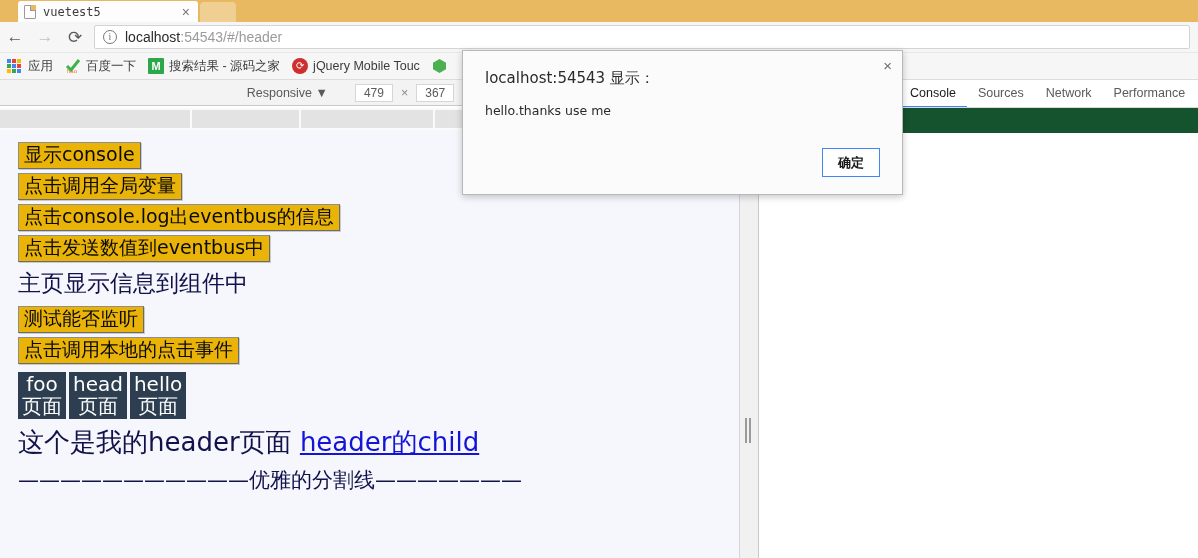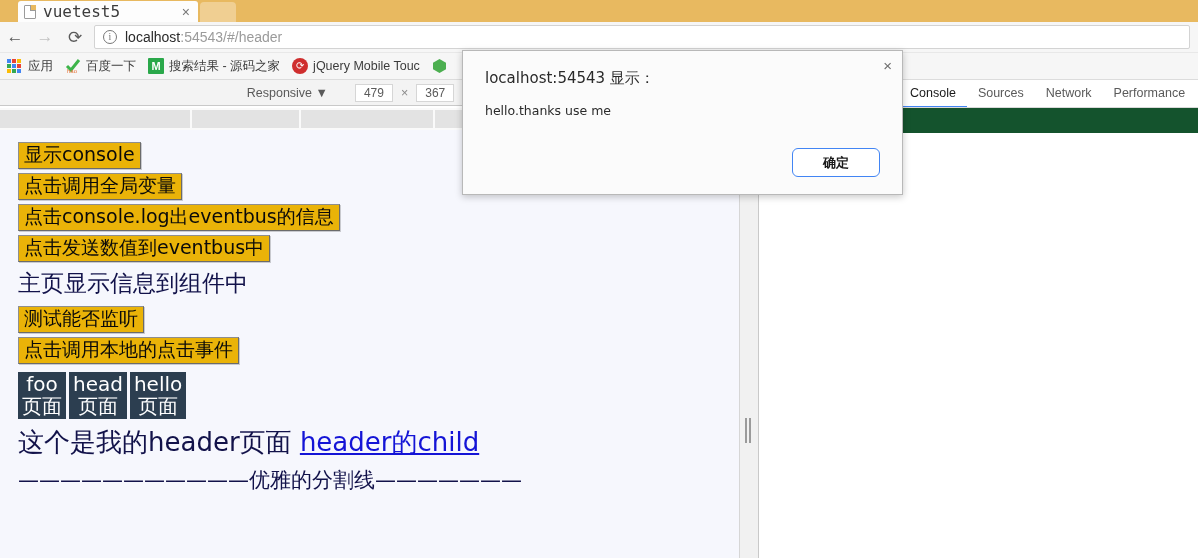--- a/index.html
+++ b/index.html
@@ -29,21 +29,21 @@
     width: 12px; height: 14px; margin-right: 7px; flex: 0 0 auto;
     border: 1px solid #9a9a9a; border-radius: 1px; background: #fff;
     position: relative;
   }
   .tab-favicon:after {
     content: ""; position: absolute; right: -1px; top: -1px;
     width: 5px; height: 5px; background: #e8b960;
     border-left: 1px solid #9a9a9a; border-bottom: 1px solid #9a9a9a;
   }
   .tab-title {
-    font-size: 16px; color: #3c3c3c; white-space: nowrap;
+    font-size: 12px; color: #3c3c3c; white-space: nowrap;
     overflow: hidden; flex: 1 1 auto;
     font-family: "DejaVu Sans Mono", monospace;
   }
   .tab-close {
     font-size: 14px; color: #777; line-height: 1; cursor: pointer;
     padding: 0 2px;
   }
   .tab-newslot {
     position: absolute; left: 200px; top: 2px; width: 36px; height: 20px;
     background: #f0cf92; border-top-left-radius: 4px;
@@ -216,22 +216,22 @@
   }
   .dlg-title {
     position: absolute; left: 22px; top: 18px; font-size: 15px;
     color: #2a2a2a; font-family: "DejaVu Sans", sans-serif;
   }
   .dlg-msg {
     position: absolute; left: 22px; top: 52px; font-size: 12.5px;
     color: #2a2a2a; font-family: "DejaVu Sans", sans-serif;
   }
   .dlg-ok {
-    position: absolute; right: 22px; bottom: 17px; width: 88px; height: 29px;
-    background: #fff; border: 1px solid #4285f4; border-radius: 6px;
+    position: absolute; right: 22px; bottom: 17px; width: 58px; height: 29px;
+    background: #fff; border: 1px solid #4285f4; border-radius: 0;
     font-size: 13px; color: #1a1a1a; cursor: pointer;
     display: flex; align-items: center; justify-content: center;
     font-family: "DejaVu Sans", sans-serif; font-weight: bold;
   }
 </style>
 </head>
 <body>
 
 <div id="root">
 

